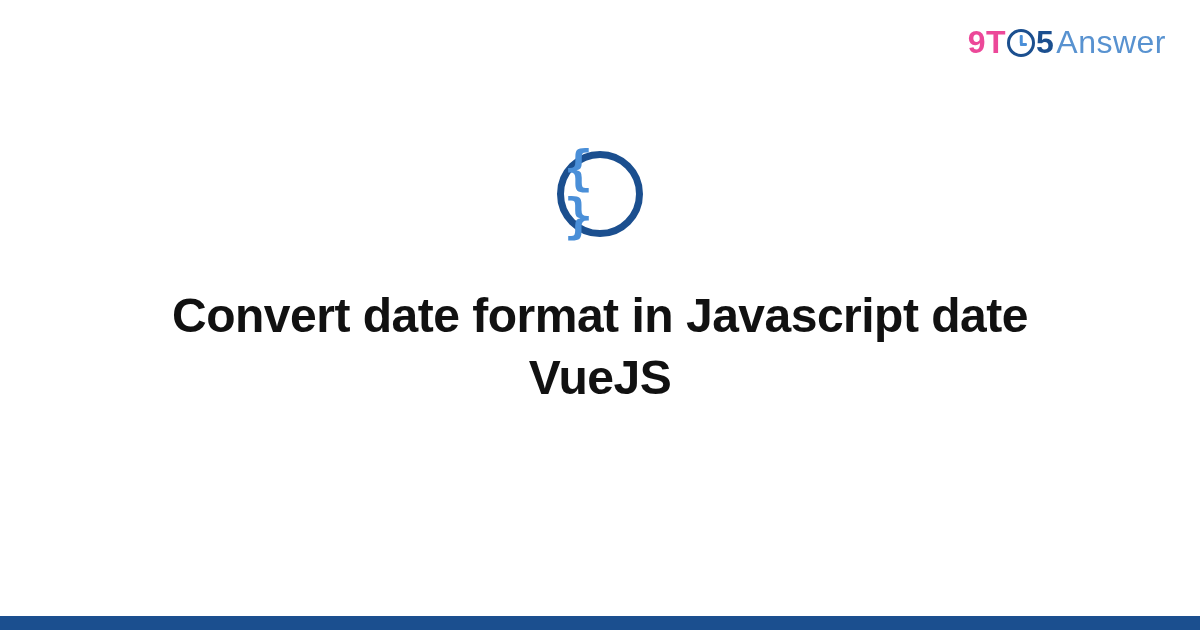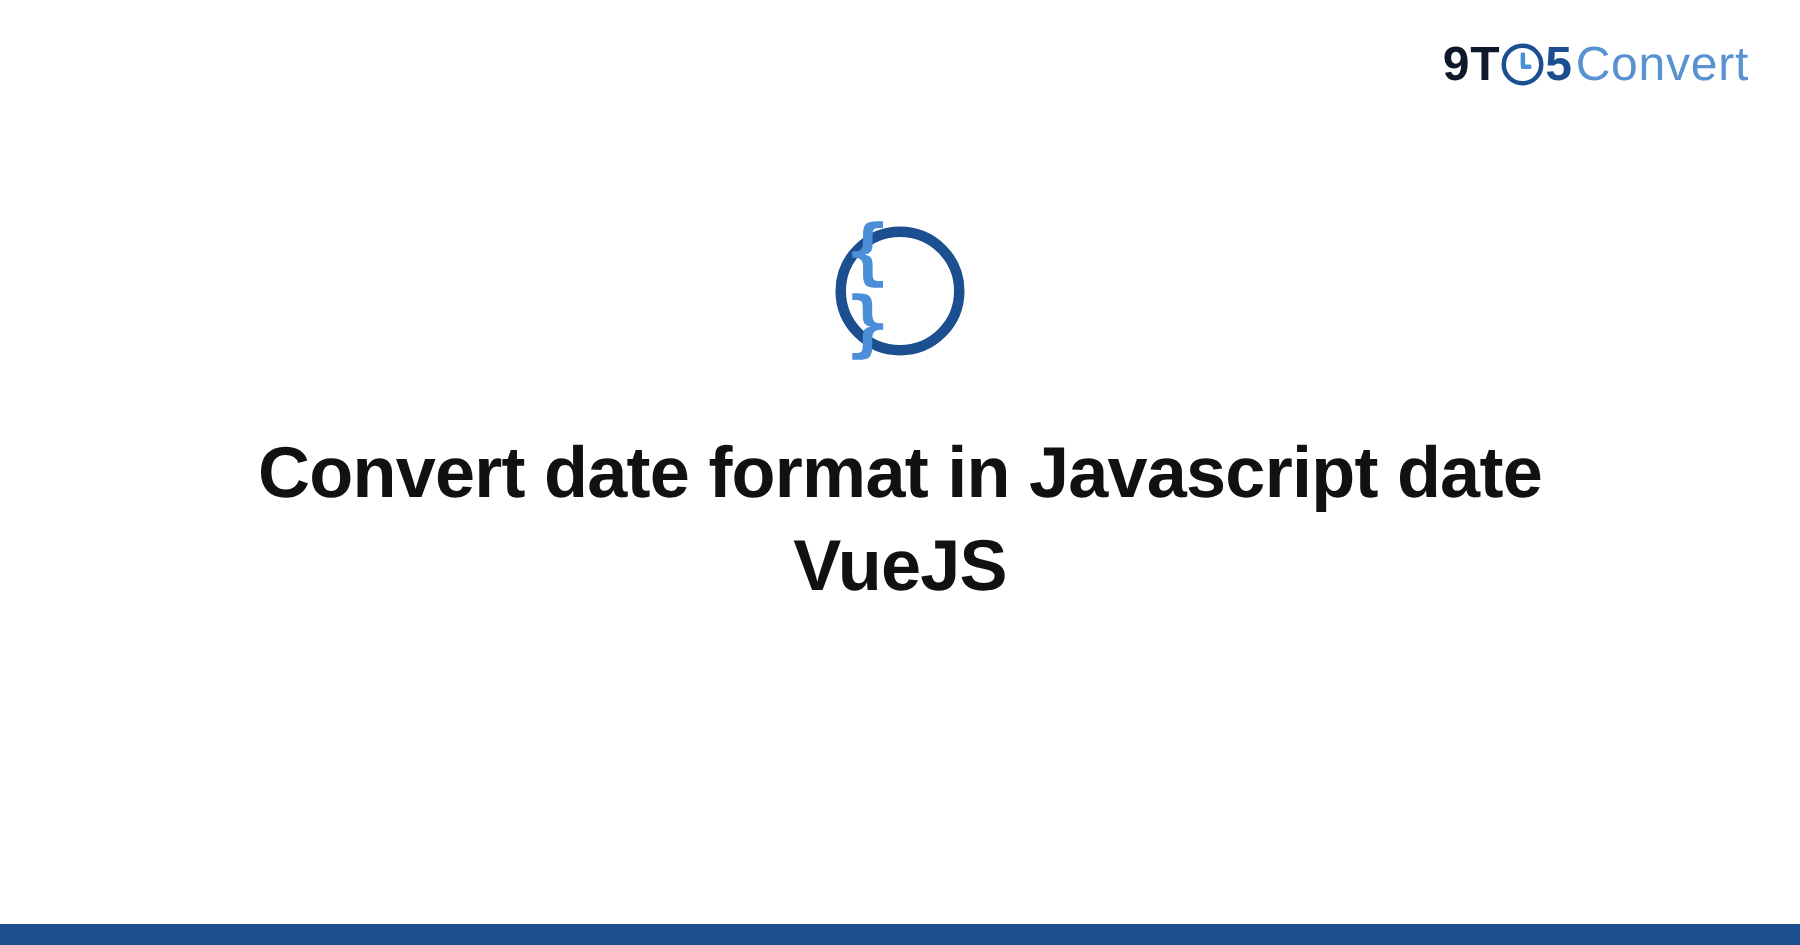--- a/index.html
+++ b/index.html
@@ -19,21 +19,21 @@
       position: absolute;
       top: 24px;
       right: 34px;
       display: flex;
       align-items: baseline;
       font-size: 32px;
       font-weight: 600;
       letter-spacing: 0.5px;
     }
     .logo-9t {
-      color: #0f172a;
+      color: #ec4899;
       font-weight: 700;
     }
     .logo-clock {
       display: inline-flex;
       align-items: center;
       justify-content: center;
       width: 28px;
       height: 28px;
       border: 3px solid #1b4f8f;
       border-radius: 50%;
@@ -123,21 +123,21 @@
       background: #1b4f8f;
     }
   </style>
 </head>
 <body>
 
 <div class="logo-wrapper">
   <span class="logo-9t">9T</span>
   <span class="logo-clock"></span>
   <span class="logo-5">5</span>
-  <span class="logo-answer">Convert</span>
+  <span class="logo-answer">Answer</span>
 </div>
 
 <div class="content">
   <div class="category-icon">
     <span class="braces">{ }</span>
   </div>
   <h1 class="title">Convert date format in Javascript date VueJS</h1>
 </div>
 
 <div class="bottom-bar"></div>

